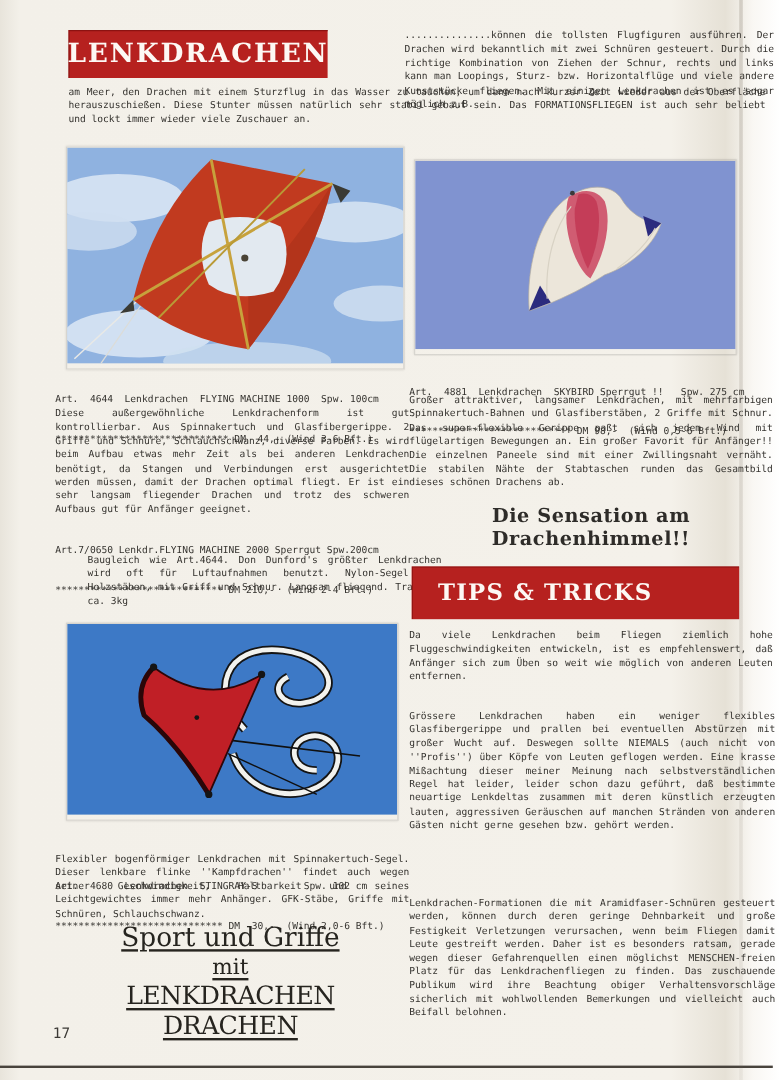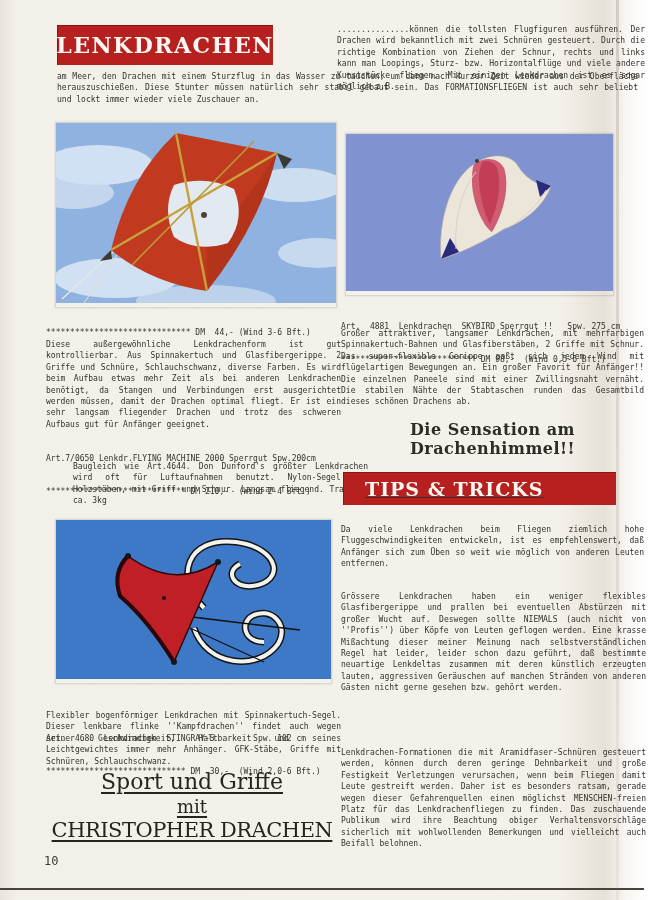--- a/index.html
+++ b/index.html
@@ -32,21 +32,21 @@
   #caption-fm2000 { left:46px; top:431px; width:295px; }
   #para-fm2000    { left:57px; top:461px; width:295px;margin-left:16px; }
   #caption-sting  { left:46px; top:683px; width:295px;margin-top:28px; }
   #para-sting     { left:46px; top:710px; width:295px; }
 
   #caption-sky { left:341px; top:299px; width:303px; }
   #para-sky    { left:341px; top:328px; width:303px; }
   #slogan-sky  { left:341px; top:420px; width:303px; text-align:center;
                  font-size:16px; color:#2e2c29; letter-spacing:.5px;font-weight:bold; }
 
-  #tips-box   { left:343px; top:472px; width:273px; height:33px;text-decoration:underline; }
+  #tips-box   { left:343px; top:472px; width:273px; height:44px; }
   #tips-title { height:100%; display:flex; align-items:center; padding-left:22px;
                 color:#fdf8f4; font-weight:bold; font-size:19px; letter-spacing:1px; }
   #tips-para1 { left:341px; top:524px; width:303px; }
   #tips-para2 { left:341px; top:591px; width:305px; }
   #tips-para3 { left:341px; top:747px; width:305px; }
 
   #brand { left:46px; top:769px; width:292px; text-align:center; color:#26241f; }
   #brand .b1 { font-size:22px; line-height:26px; }
   #brand .b2 { font-size:18px; line-height:23px; }
   #brand .b3 { font-size:21px; line-height:25px; letter-spacing:-0.5px; }
@@ -86,20 +86,21 @@
       <line x1="120" y1="10" x2="151" y2="168" stroke="#c7a23c" stroke-width="2.4"></line>
       <line x1="221" y1="30" x2="55" y2="127" stroke="#c7a23c" stroke-width="2.4"></line>
       <line x1="198" y1="18" x2="76" y2="142" stroke="#b99a36" stroke-width="1.6"></line>
       <path d="M221,30 L236,36 L228,46 Z" fill="#3a3a34"></path>
       <path d="M55,127 L44,138 L56,136 Z" fill="#3a3a34"></path>
       <circle cx="148" cy="92" r="3" fill="#4a4336"></circle>
     </svg>
   </div>
 
   <div class="abs caption" id="caption-fm1000">
+    <div>Art.  4644  Lenkdrachen  FLYING MACHINE 1000  Spw. 100cm</div>
     <div>****************************** DM  44,- (Wind 3-6 Bft.)</div>
   </div>
   <div class="abs body-text" id="para-fm1000">Diese außergewöhnliche Lenkdrachenform ist gut kontrollierbar. Aus Spinnakertuch und Glasfibergerippe. 2 Griffe und Schnüre, Schlauchschwanz, diverse Farben. Es wird beim Aufbau etwas mehr Zeit als bei anderen Lenkdrachen benötigt, da Stangen und Verbindungen erst ausgerichtet werden müssen, damit der Drachen optimal fliegt. Er ist ein sehr langsam fliegender Drachen und trotz des schweren Aufbaus gut für Anfänger geeignet.</div>
 
   <div class="abs caption" id="caption-fm2000">
     <div>Art.7/0650 Lenkdr.FLYING MACHINE 2000 Sperrgut Spw.200cm</div>
     <div>***************************** DM 210,-  (Wind 2-4 Bft.)</div>
   </div>
   <div class="abs body-text" id="para-fm2000">Baugleich wie Art.4644. Don Dunford's größter Lenkdrachen wird oft für Luftaufnahmen benutzt. Nylon-Segel mit Holzstäben, mit Griff und Schnur. Langsam fliegend. Traglast ca. 3kg</div>
 
@@ -123,21 +124,21 @@
 
   <div class="abs caption" id="caption-sting">
     <div>Art.  4680  Lenkdrachen  STINGRAY-S        Spw. 102 cm</div>
     <div>***************************** DM  30,-  (Wind 2,0-6 Bft.)</div>
   </div>
   <div class="abs body-text" id="para-sting">Flexibler bogenförmiger Lenkdrachen mit Spinnakertuch-Segel. Dieser lenkbare flinke ''Kampfdrachen'' findet auch wegen seiner Geschwindigkeit, Haltbarkeit und seines Leichtgewichtes immer mehr Anhänger. GFK-Stäbe, Griffe mit Schnüren, Schlauchschwanz.</div>
 
   <div class="abs serif" id="brand">
     <div class="b1"><span>Sport und Griffe</span></div>
     <div class="b2"><span>mit</span></div>
-    <div class="b3"><span>CHRISTOPHER DRACHEN</span></div>
+    <div class="b3"><span>LENKDRACHEN DRACHEN</span></div>
   </div>
 
   <div class="abs photo" id="photo-sky">
     <svg width="267" height="157" viewBox="0 0 267 157">
       <rect width="267" height="157" fill="#8093d0"></rect>
       <path d="M95,125 C92,85 105,45 128,30 C145,18 165,20 172,32 C178,42 190,52 205,52 C198,72 178,88 158,95 C138,108 112,120 95,125 Z" fill="#ece6da" stroke="#b7b0a2" stroke-width="0.6"></path>
       <path d="M128,30 C140,22 152,24 158,34 C164,52 158,78 146,98 C136,92 126,66 126,48 C126,41 126,35 128,30 Z" fill="#d05c72"></path>
       <path d="M136,28 C142,26 148,28 151,34 C156,50 152,72 144,90 C138,80 132,56 133,40 Z" fill="#c23a55" opacity="0.9"></path>
       <path d="M95,125 L104,104 L113,118 Z" fill="#2b2b7e"></path>
       <path d="M205,52 L190,46 L194,63 Z" fill="#2b2b7e"></path>
@@ -154,17 +155,17 @@
   <div class="abs body-text" id="para-sky">Großer attraktiver, langsamer Lenkdrachen, mit mehrfarbigen Spinnakertuch-Bahnen und Glasfiberstäben, 2 Griffe mit Schnur. Das super-flexible Gerippe paßt sich jedem Wind mit flügelartigen Bewegungen an. Ein großer Favorit für Anfänger!! Die einzelnen Paneele sind mit einer Zwillingsnaht vernäht. Die stabilen Nähte der Stabtaschen runden das Gesamtbild dieses schönen Drachens ab.</div>
   <div class="abs serif" id="slogan-sky">Die Sensation am Drachenhimmel!!</div>
 
   <div class="abs redbox" id="tips-box">
     <div class="serif" id="tips-title">TIPS &amp; TRICKS</div>
   </div>
   <div class="abs body-text" id="tips-para1">Da viele Lenkdrachen beim Fliegen ziemlich hohe Fluggeschwindigkeiten entwickeln, ist es empfehlenswert, daß Anfänger sich zum Üben so weit wie möglich von anderen Leuten entfernen.</div>
   <div class="abs body-text" id="tips-para2">Grössere Lenkdrachen haben ein weniger flexibles Glasfibergerippe und prallen bei eventuellen Abstürzen mit großer Wucht auf. Deswegen sollte NIEMALS (auch nicht von ''Profis'') über Köpfe von Leuten geflogen werden. Eine krasse Mißachtung dieser meiner Meinung nach selbstverständlichen Regel hat leider, leider schon dazu geführt, daß bestimmte neuartige Lenkdeltas zusammen mit deren künstlich erzeugten lauten, aggressiven Geräuschen auf manchen Stränden von anderen Gästen nicht gerne gesehen bzw. gehört werden.</div>
   <div class="abs body-text" id="tips-para3">Lenkdrachen-Formationen die mit Aramidfaser-Schnüren gesteuert werden, können durch deren geringe Dehnbarkeit und große Festigkeit Verletzungen verursachen, wenn beim Fliegen damit Leute gestreift werden. Daher ist es besonders ratsam, gerade wegen dieser Gefahrenquellen einen möglichst MENSCHEN-freien Platz für das Lenkdrachenfliegen zu finden. Das zuschauende Publikum wird ihre Beachtung obiger Verhaltensvorschläge sicherlich mit wohlwollenden Bemerkungen und vielleicht auch Beifall belohnen.</div>
 
-  <div class="abs" id="page-number">10</div>
+  <div class="abs" id="page-number">17</div>
   <div class="abs" id="scan-bottom-line"></div>
   <div class="abs" id="scan-right-crease"></div>
 
 </div>
 
 </body></html>

